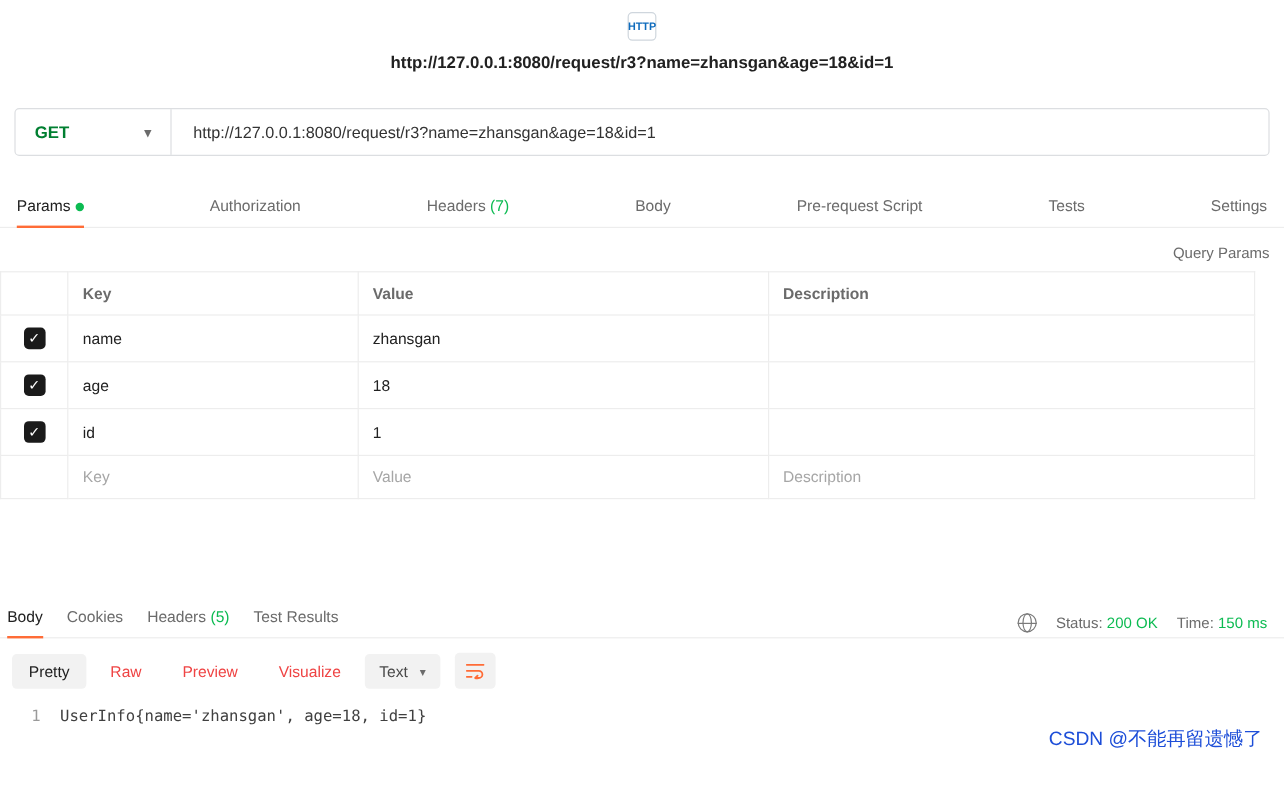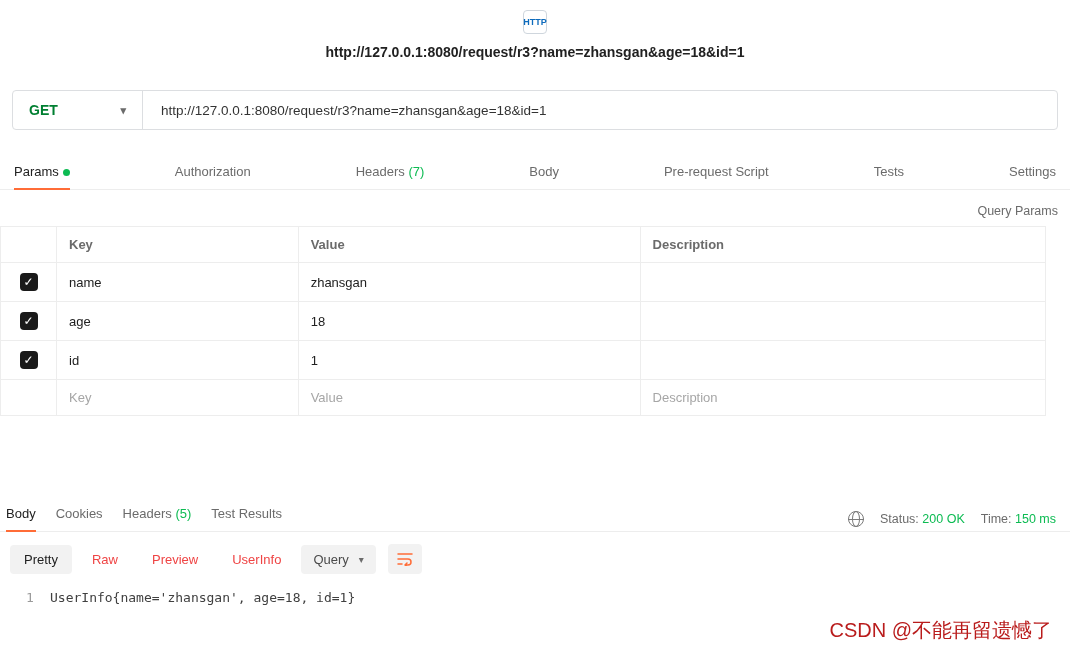--- a/index.html
+++ b/index.html
@@ -46,21 +46,21 @@
 .vbtn { padding: 7px 14px; border-radius: 4px; color: #ef4444; font-size: 13px; cursor: pointer; }
 .vbtn.active { background: #f2f2f2; color: #212121; }
 .dropdown-btn { display: flex; align-items: center; gap: 10px; background: #f2f2f2; padding: 7px 12px; border-radius: 4px; color: #4a4a4a; cursor: pointer; font-size: 13px; }
 .dropdown-btn .chev { font-size: 10px; color: #6b6b6b; }
 .wrap-btn { background: #f2f2f2; width: 34px; height: 30px; border-radius: 4px; display: flex; align-items: center; justify-content: center; color: #ff6c37; cursor: pointer; margin-left: 6px; }
 
 .code-area { display: flex; padding: 4px 10px 14px 10px; font-family: Menlo, Consolas, monospace; font-size: 13px; }
 .lineno { width: 40px; text-align: center; color: #9a9a9a; }
 .code-text { color: #404040; }
 
-.watermark { position: fixed; right: 18px; bottom: 10px; color: #b91c1c; font-size: 20px; }
+.watermark { position: fixed; right: 18px; bottom: 27px; color: #1d4ed8; font-size: 16px; }
 </style>
 </head>
 <body>
 
 <div class="header-row">
   <div class="http-icon">HTTP</div>
   <div class="title-url">http://127.0.0.1:8080/request/r3?name=zhansgan&amp;age=18&amp;id=1</div>
 </div>
 
 <div class="request-bar">
@@ -145,23 +145,23 @@
       <span>Time:</span>
       <span class="time-val">150 ms</span>
     </span>
   </div>
 </div>
 
 <div class="view-bar">
   <div class="vbtn active">Pretty</div>
   <div class="vbtn">Raw</div>
   <div class="vbtn">Preview</div>
-  <div class="vbtn">UserInfo</div>
+  <div class="vbtn">Visualize</div>
   <div class="dropdown-btn">
-    <span>Query</span>
+    <span>Text</span>
     <span class="chev">▾</span>
   </div>
   <div class="wrap-btn">
     <svg width="16" height="14" viewBox="0 0 16 14">
       <path d="M1 2h14M1 7h10a3 3 0 0 1 0 6H8m0 0l2-2m-2 2l2 2M1 12h4" stroke="#ff6c37" stroke-width="1.5" fill="none" stroke-linecap="round"></path>
     </svg>
   </div>
 </div>
 
 <div class="code-area">

